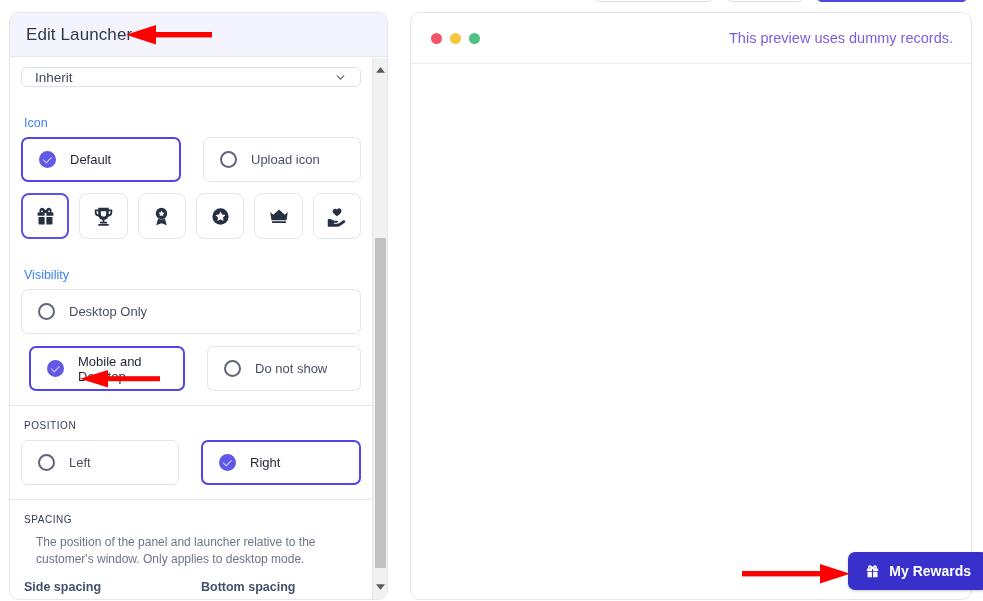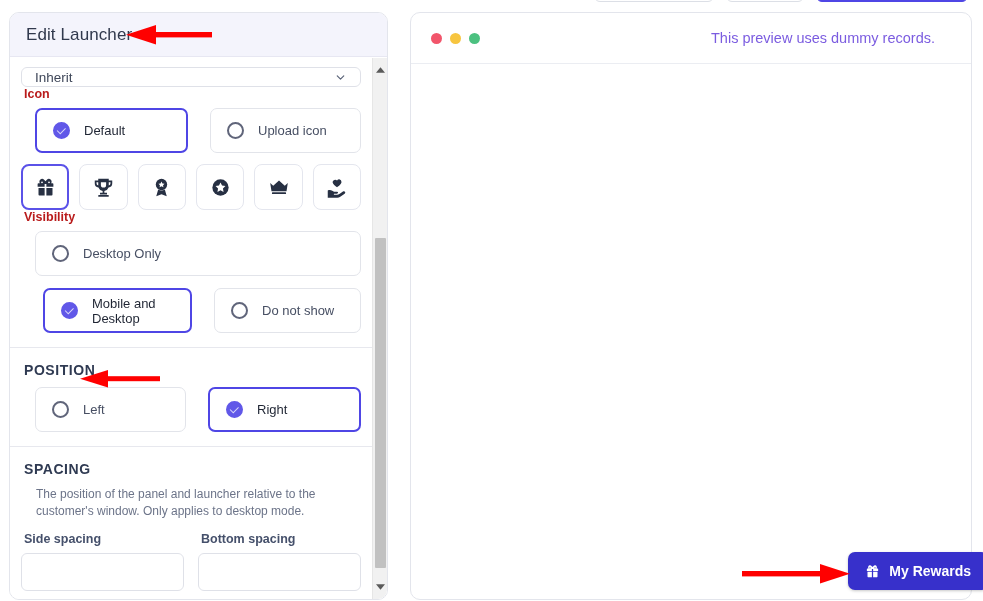--- a/index.html
+++ b/index.html
@@ -53,31 +53,31 @@
   .select-box {
     height: 20px; border: 1px solid #dfe1e8; border-radius: 6px;
     display: flex; align-items: center; justify-content: space-between;
     padding: 0 13px; background: #fff;
   }
   .select-val { font-size: 13.5px; color: #3f4759; }
   .chev { width: 13px; height: 13px; display: block; }
   .chev svg { display: block; }
 
   .field-label {
-    font-size: 12.5px; font-weight: bold; color: #b91c1c;
-    margin: 0 0 7px 3px;
+    font-size: 12.5px; font-weight: normal; color: #3b82f6;
+    margin: 29px 0 7px 3px;
   }
   .section-head {
-    font-size: 14px; font-weight: bold; color: #2f3a52;
+    font-size: 10px; font-weight: normal; color: #2f3a52;
     letter-spacing: .55px; margin: 14px 0 9px 3px;
     position: relative;
   }
 
   
-  .radio-row { display: flex; gap: 22px; margin-left: 14px; }
+  .radio-row { display: flex; gap: 22px; }
   .radio-card {
     flex: 1; height: 45px; border: 1px solid #e2e4ea; border-radius: 7px;
     display: flex; align-items: center; padding: 0 16px; gap: 14px;
     background: #fff; cursor: pointer;
   }
   .radio-card.selected { border: 2px solid #4f46e5; }
   .radio-dot {
     width: 17px; height: 17px; border-radius: 50%;
     border: 2px solid #60657a; flex: none;
     display: flex; align-items: center; justify-content: center;
@@ -141,21 +141,21 @@
     overflow: visible;
   }
   .preview-bar {
     height: 51px; border-bottom: 1px solid #ebedf2;
     display: flex; align-items: center; padding: 0 20px; position: relative;
   }
   .dots { display: flex; gap: 8px; }
   .dot { width: 11px; height: 11px; border-radius: 50%; }
   .dot.r { background: #f2556b; } .dot.y { background: #f7c53f; } .dot.g { background: #4cc180; }
   .dummy-note {
-    position: absolute; right: 36px; font-size: 14.5px; color: #7b5ce0;
+    position: absolute; right: 18px; font-size: 14.5px; color: #7b5ce0;
   }
   .preview-canvas { position: relative; height: 536px; }
 
   .rewards-btn {
     position: absolute; right: -17px; bottom: 10px;
     height: 38px; background: #3730cb; border-radius: 7px;
     display: flex; align-items: center; gap: 9px; padding: 0 17px;
     color: #fff; font-size: 14px; font-weight: bold; cursor: pointer;
     box-shadow: 0 1px 3px rgba(0,0,0,.22);
   }

